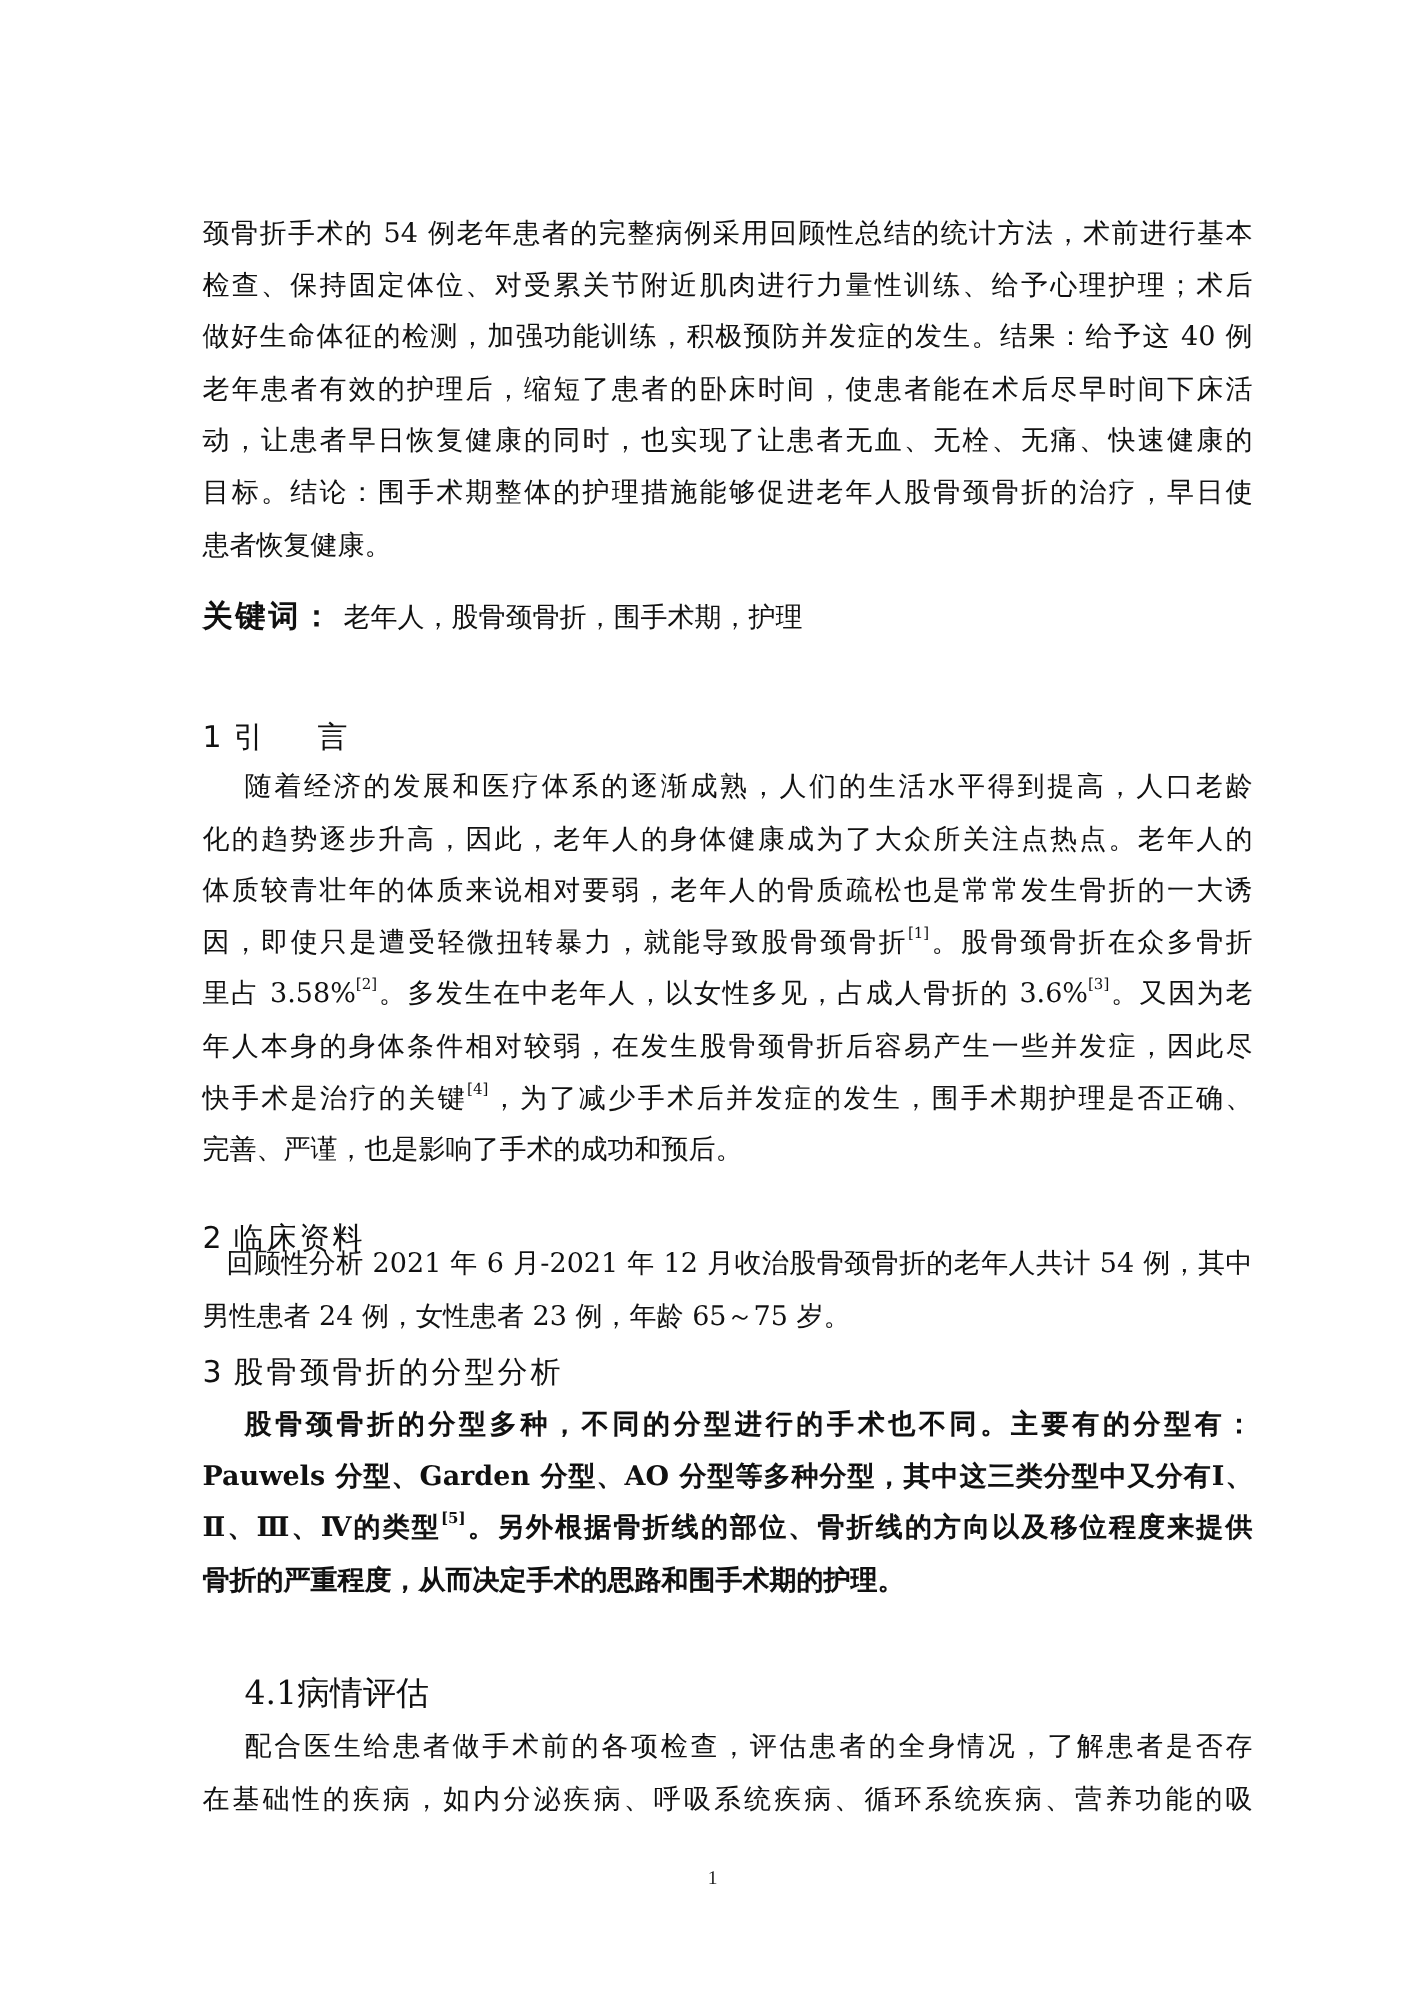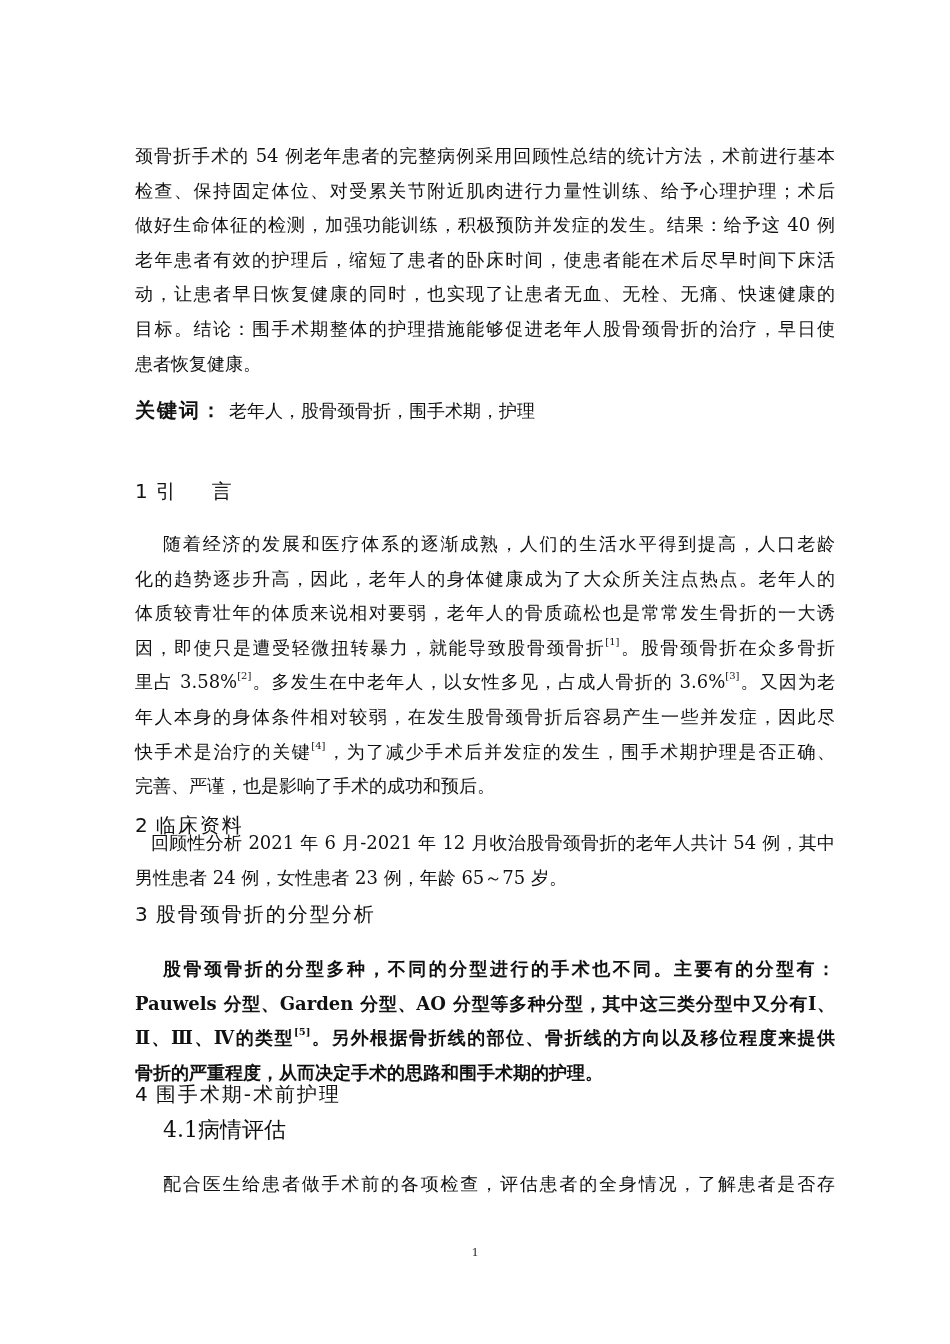--- a/index.html
+++ b/index.html
@@ -10,21 +10,21 @@
       font-family: "DejaVu Serif", "Liberation Serif", serif;
       font-size: 18px;
       height: 34.6px;
       line-height: 34.6px;
       white-space: nowrap;
       text-align: justify;
       text-align-last: justify;
       text-justify: inter-character;
     }
     .line.last { text-align: left; text-align-last: left; }
-    .line.indent2 { padding-left: 28px; margin-top: 19px; }
+    .line.indent2 { padding-left: 28px; }
     .line.indent1 { padding-left: 16px; }
     .line sup { font-size: 10px; vertical-align: top; line-height: 22px; }
     .heading {
       font-family: "DejaVu Sans", "Liberation Sans", sans-serif;
       font-size: 20px;
       letter-spacing: 2px;
       height: 34px;
       line-height: 34px;
       white-space: nowrap;
     }
@@ -89,22 +89,20 @@
   <div class="block heading" style="top:897px;">
     <span class="num">3</span><span class="title">股骨颈骨折的分型分析</span>
   </div>
   <div class="block" style="top:933px;font-weight:bold;">
     <div class="line indent2"><span>股骨颈骨折的分型多种，不同的分型进行的手术也不同。主要有的分型有：</span></div>
     <div class="line"><span>Pauwels 分型、Garden 分型、AO 分型等多种分型，其中这三类分型中又分有Ⅰ、</span></div>
     <div class="line"><span>Ⅱ、Ⅲ、Ⅳ的类型</span><sup>[5]</sup><span>。另外根据骨折线的部位、骨折线的方向以及移位程度来提供</span></div>
     <div class="line last"><span>骨折的严重程度，从而决定手术的思路和围手术期的护理。</span></div>
   </div>
 
-  <div class="block heading" style="top:1077px;">
-    <span class="num">4</span><span class="title">围手术期-术前护理</span>
-  </div>
   <div class="block subheading" style="top:1113px;">4.1病情评估</div>
   <div class="block" style="top:1148px;">
     <div class="line indent2">配合医生给患者做手术前的各项检查，评估患者的全身情况，了解患者是否存</div>
+    <div class="line">在基础性的疾病，如内分泌疾病、呼吸系统疾病、循环系统疾病、营养功能的吸</div>
   </div>
 
   <div class="page-number">1</div>
 </div>
 
 </body></html>

